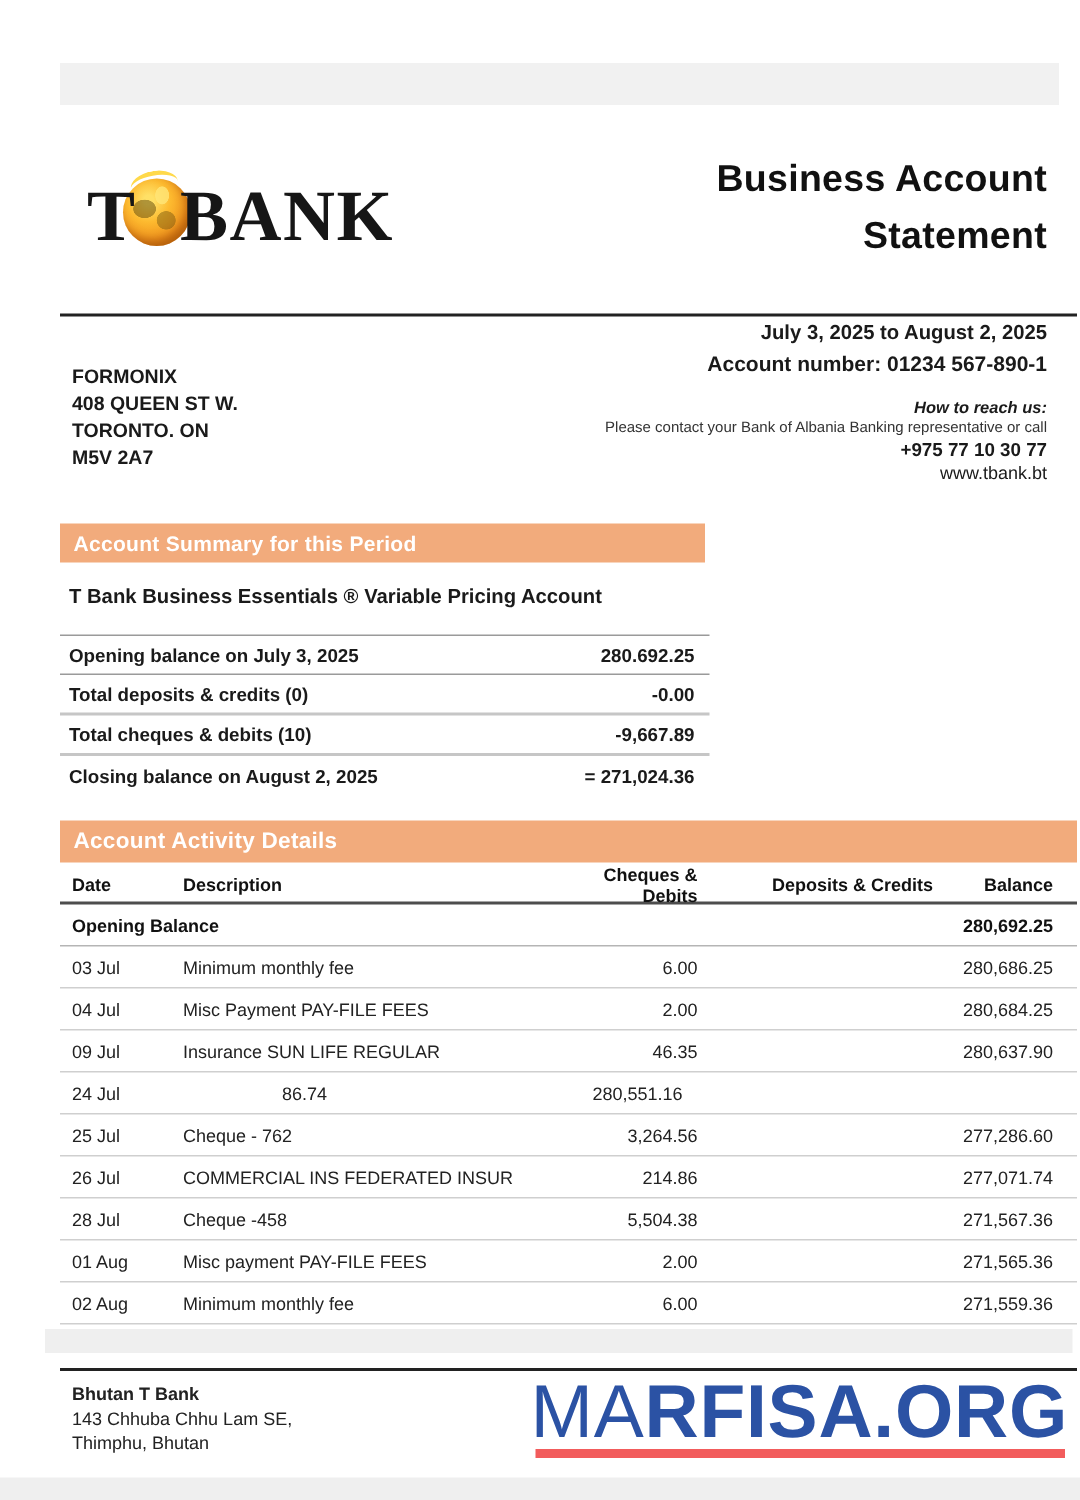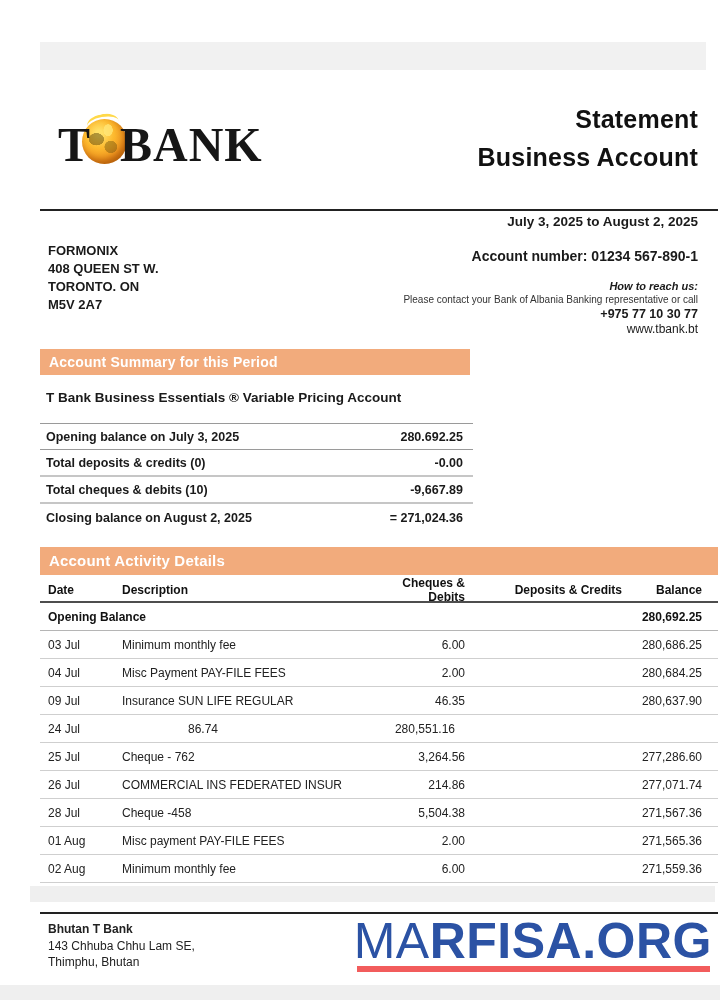--- a/index.html
+++ b/index.html
@@ -27,21 +27,21 @@
 
   
   .doc-title { position:absolute; right:22px; top:100px; text-align:right; font-size:25px;
                font-weight:bold; line-height:38px; color:#111; letter-spacing:.2px; }
 
   .rule-top { position:absolute; left:40px; top:209px; width:678px; height:2px; background:#222; }
 
   
   .meta { position:absolute; right:22px; top:213px; text-align:right; }
   .meta .period  { font-size:13.5px; font-weight:bold; line-height:17px; }
-  .meta .account { font-size:14px;   font-weight:bold; line-height:18px; margin-top:17px; }
+  .meta .account { font-size:14px;   font-weight:bold; line-height:18px; margin-top:3px; }
   .meta .reach   { font-size:11px;   font-weight:bold; line-height:16px; margin-top:13px;font-style:italic; }
   .meta .note    { font-size:10px;   line-height:12px; color:#333; }
   .meta .phone   { font-size:12.5px; font-weight:bold; line-height:15px; margin-top:1px; }
   .meta .website { font-size:12px;   line-height:15px; }
 
   
   .recipient { position:absolute; left:48px; top:242px; font-size:13px; font-weight:bold;
                line-height:18px; color:#1a1a1a; }
 
   
@@ -92,22 +92,22 @@
 
   <div class="top-gray-bar"></div>
 
   <div class="logo">
     <span class="logo-letters">T</span>
     <span class="globe"></span>
     <span class="logo-letters">BANK</span>
   </div>
 
   <div class="doc-title">
+    <div>Business Account</div>
     <div>Statement</div>
-    <div>Business Account</div>
   </div>
 
   <div class="rule-top"></div>
 
   <div class="meta">
     <div class="period">July 3, 2025 to August 2, 2025</div>
     <div class="account">Account number: 01234 567-890-1</div>
     <div class="reach">How to reach us:</div>
     <div class="note">Please contact your Bank of Albania Banking representative or call</div>
     <div class="phone">+975 77 10 30 77</div>

